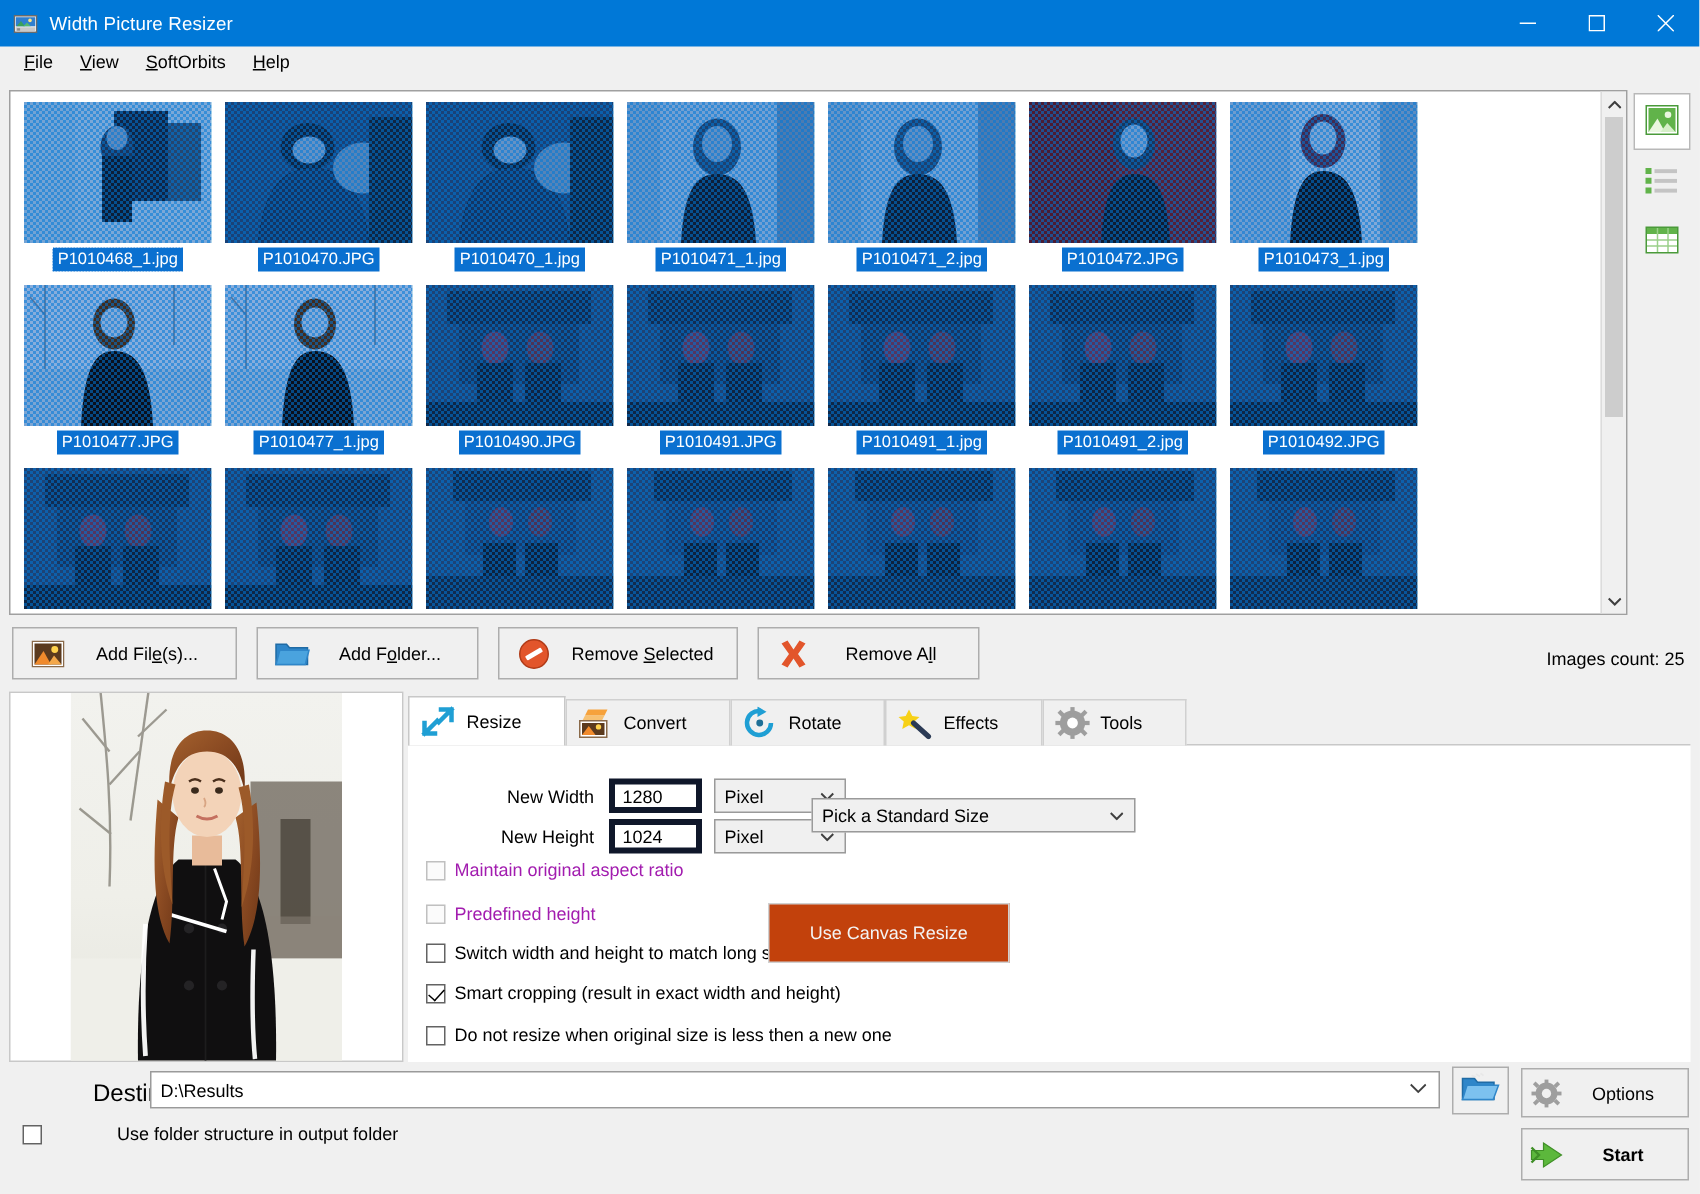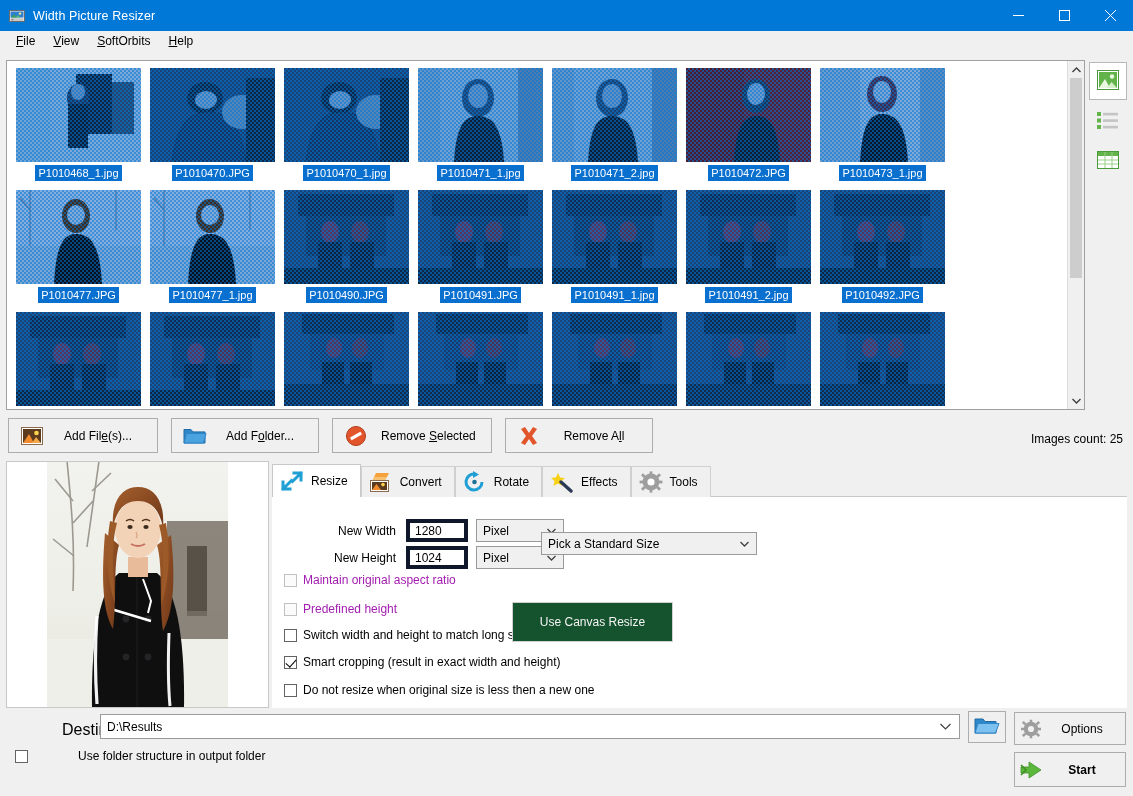--- a/index.html
+++ b/index.html
@@ -127,21 +127,21 @@
     position: absolute; left: 6px; top: 461px; width: 263px; height: 247px;
     background: #fff; border: 1px solid #c8c8c8; overflow: hidden;
     display: flex; align-items: center; justify-content: center;
   }
   .preview .pw { width: 181px; height: 247px; position: relative; overflow: hidden; }
 
   
   .tabzone { position: absolute; left: 272px; top: 464px; width: 855px; height: 244px; }
   .tabstrip { display: flex; height: 33px; align-items: flex-end; position: relative; z-index: 3; }
   .tab {
-    height: 31px; display: flex; align-items: center; padding: 0 12px 0 6px;
+    height: 31px; display: flex; align-items: center; padding: 0 28px 0 6px;
     background: #f0f0f0; border: 1px solid #d0d0d0; border-bottom: none;
     font-size: 12px; margin-right: 0px; color: #000;
   }
   .tab.active { background: #fff; height: 33px; border-color: #c8c8c8; position: relative; }
   .tab .tico { width: 26px; height: 24px; margin-right: 6px; display:flex; align-items:center; justify-content:center; flex: none; }
   .tabbody {
     position: absolute; left: 0; top: 32px; right: 0; bottom: 0;
     background: #fff; border-top: 1px solid #c8c8c8;
   }
 
@@ -164,21 +164,21 @@
     width: 13px; height: 13px; border: 1px solid #636363; background: #fff;
     margin-right: 6px; flex: none; position: relative;
   }
   .cbrow.disabled .cbox { border-color: #c0c0c0; background: #fbfbfb; }
   .cbrow.disabled { color: #a21caf; }
   .cbox.checked::after {
     content: ""; position: absolute; left: 3px; top: 0px; width: 5px; height: 9px;
     border: solid #000; border-width: 0 1.6px 1.6px 0; transform: rotate(42deg);
   }
   .canvasbtn {
-    position: absolute; background: #14532d; border: 1px solid #d0d0d0;
+    position: absolute; background: #c2410c; border: 1px solid #d0d0d0;
     color: #f4f4f4; font-size: 12px; display: flex; align-items: center; justify-content: center;
   }
 
   
   .destlabel { position: absolute; left: 30px; top: 721px; font-size: 16px; margin-left: 32px; }
   .destbox {
     position: absolute; left: 100px; top: 714px; width: 860px; height: 25px;
     border: 1px solid #9a9a9a; background: #fff; display: flex; align-items: center;
     padding: 0 6px; font-size: 12px;
   }

